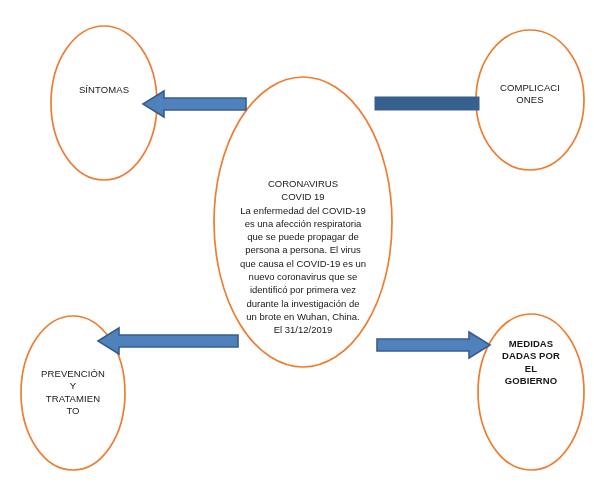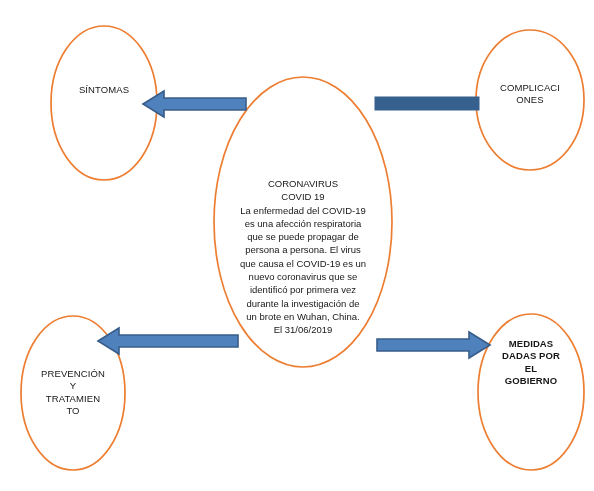--- a/index.html
+++ b/index.html
@@ -102,16 +102,16 @@
 COVID 19</span>
     <span class="body">La enfermedad del COVID-19
 es una afección respiratoria
 que se puede propagar de
 persona a persona. El virus
 que causa el COVID-19 es un
 nuevo coronavirus que se
 identificó por primera vez
 durante la investigación de
 un brote en Wuhan, China.
-El 31/06/2019</span>
+El 31/12/2019</span>
   </div>
 
 </div>
 
 </body></html>

